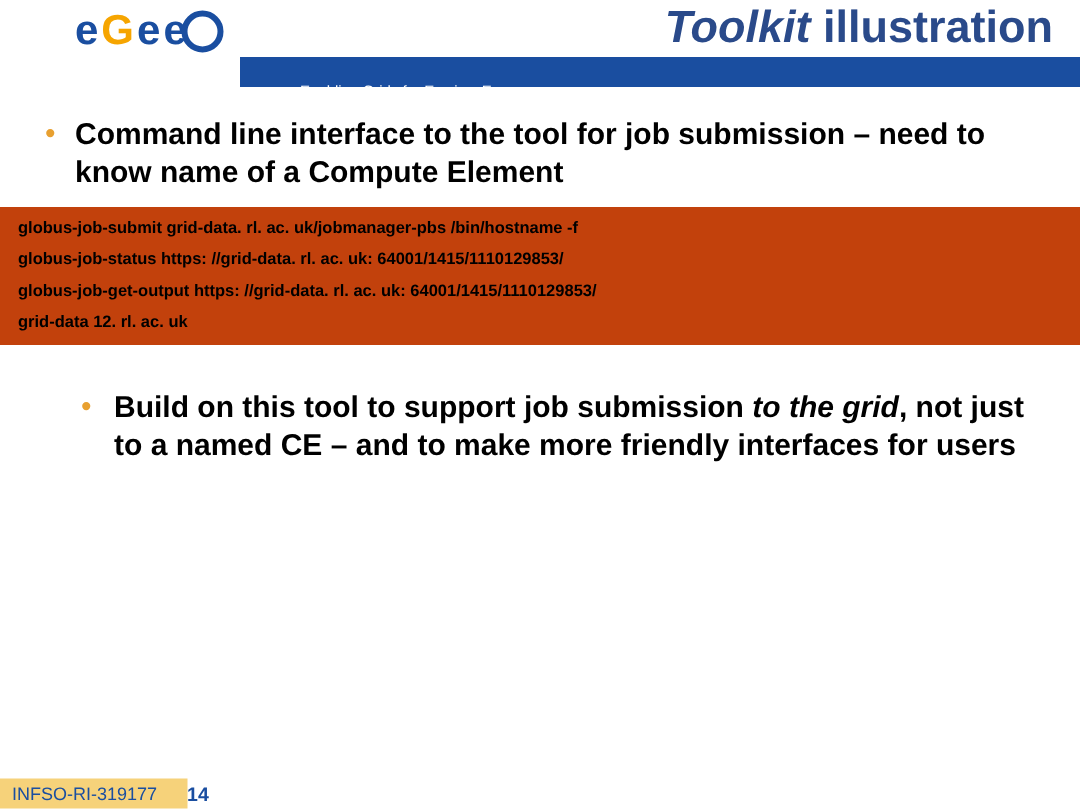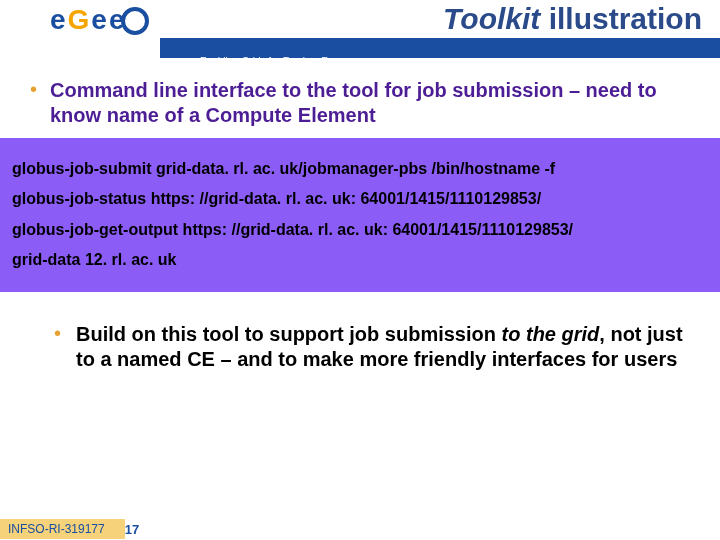--- a/index.html
+++ b/index.html
@@ -76,28 +76,28 @@
   .bullet .dot {
     width: 20px;
     flex-shrink: 0;
     color: #e8a030;
     font-size: 20px;
     line-height: 22px;
   }
   .bullet .txt {
     font-size: 20px;
     font-weight: bold;
-    color: #4c1d95;
+    color: #000000;
     line-height: 1.25;
   }
   .code-block {
     margin: 10px -30px 0 -30px;
-    padding: 16px 12px;
-    background: #8b5cf6;
-    font-size: 16px;
+    padding: 4px 12px;
+    background: #c2410c;
+    font-size: 11px;
     font-weight: bold;
     color: #000;
     line-height: 1.9;
   }
   .code-block div { white-space: nowrap; }
   .bullet2 {
     display: flex;
     margin-top: 30px;
     padding-left: 24px;
   }
@@ -175,14 +175,14 @@
     <div class="dot">•</div>
     <div class="txt">
       <span>Build on this tool to support job submission </span><span class="it">to the grid</span><span>, not just to a named CE – and to make more friendly interfaces for users</span>
     </div>
   </div>
 
 </div>
 
 <div class="footer">
   <div class="left">INFSO-RI-319177</div>
-  <div class="page">17</div>
+  <div class="page">14</div>
 </div>
 
 </body></html>

